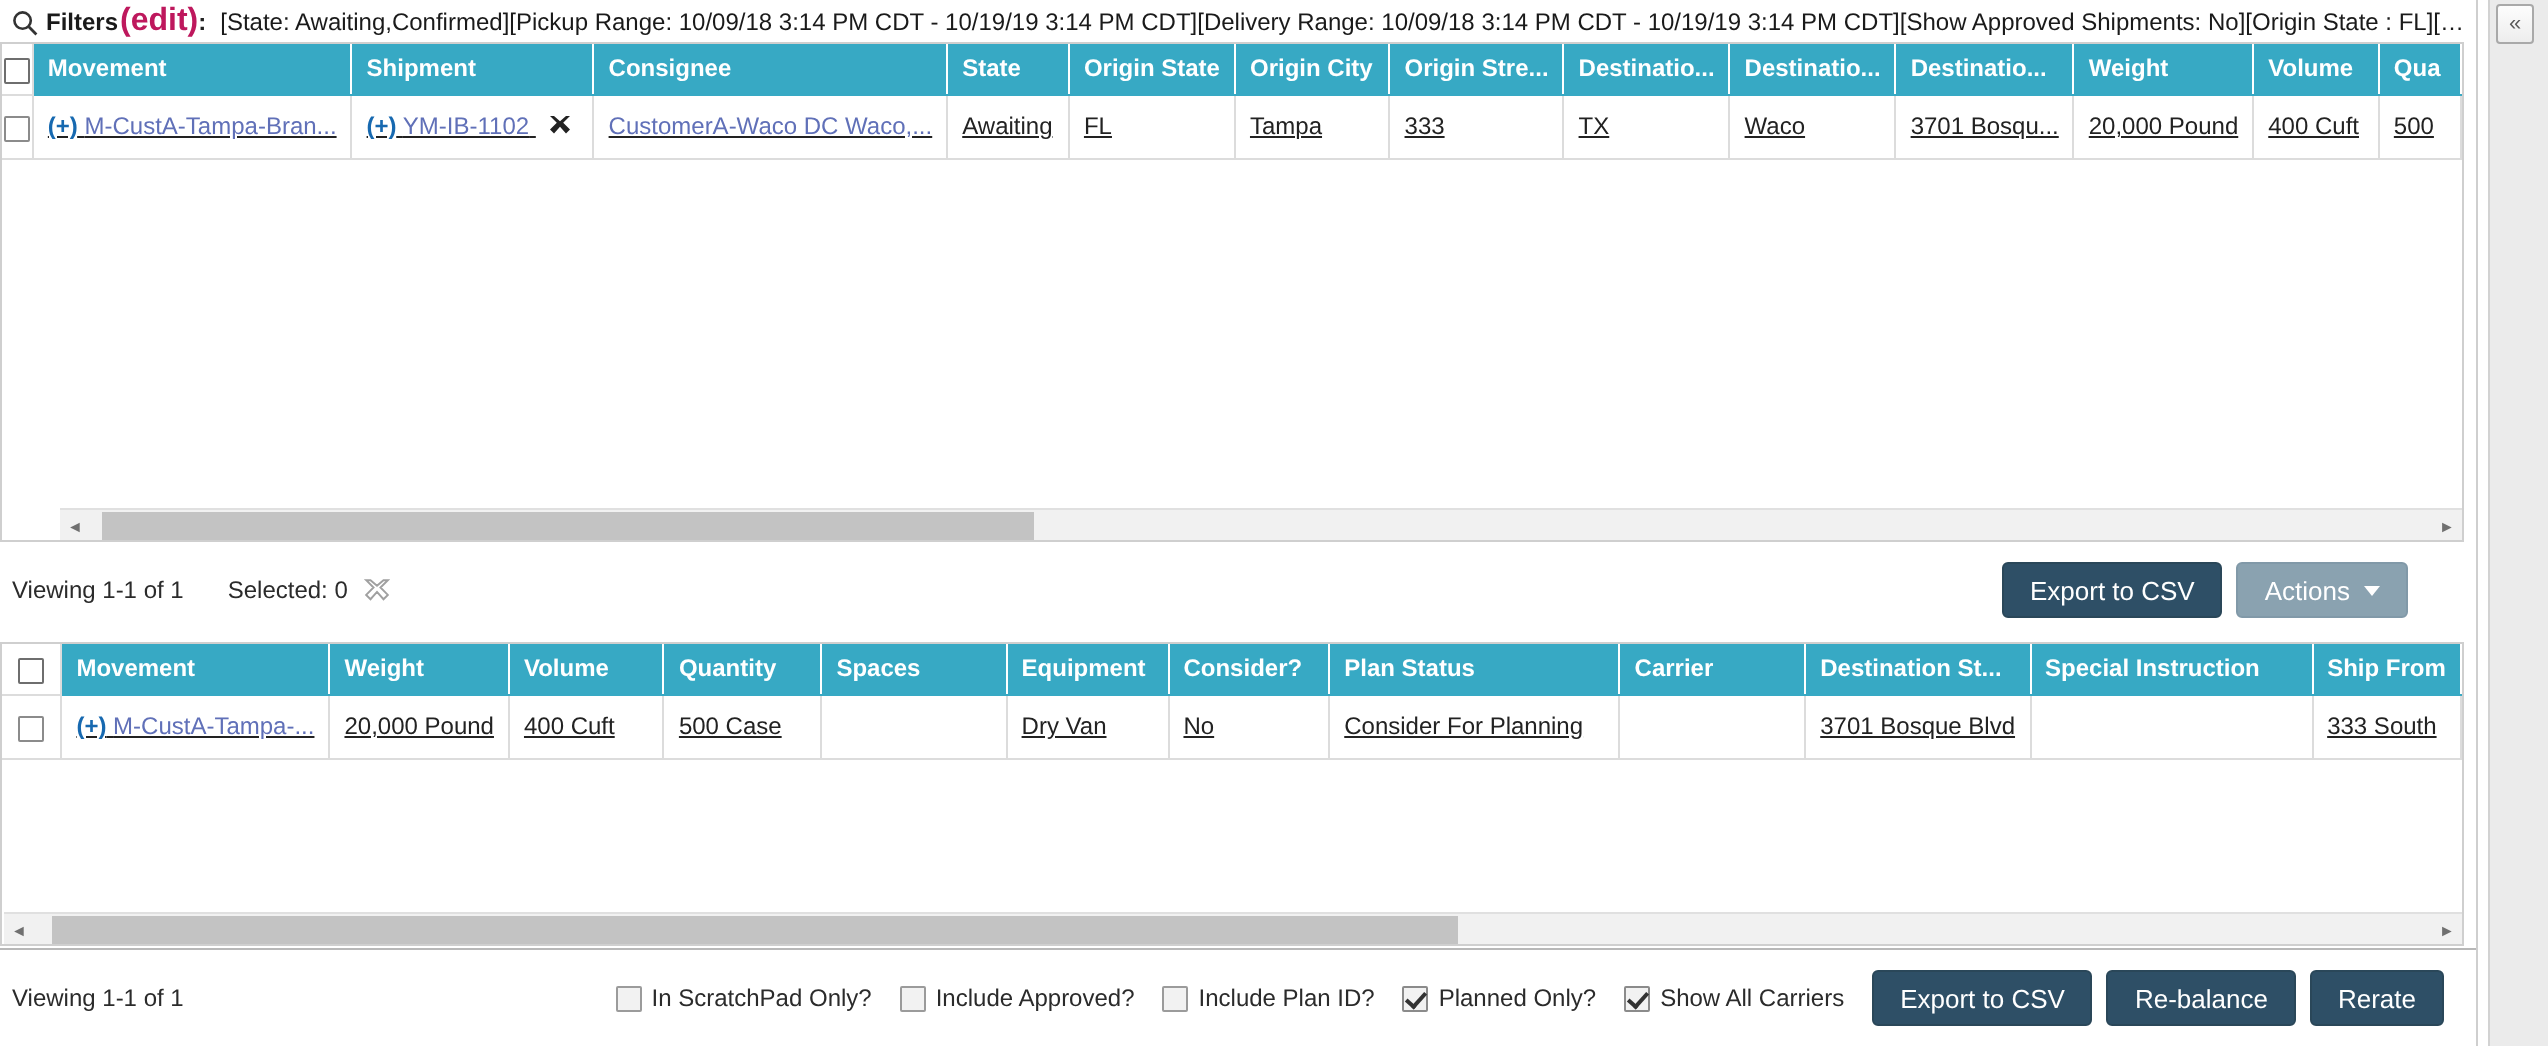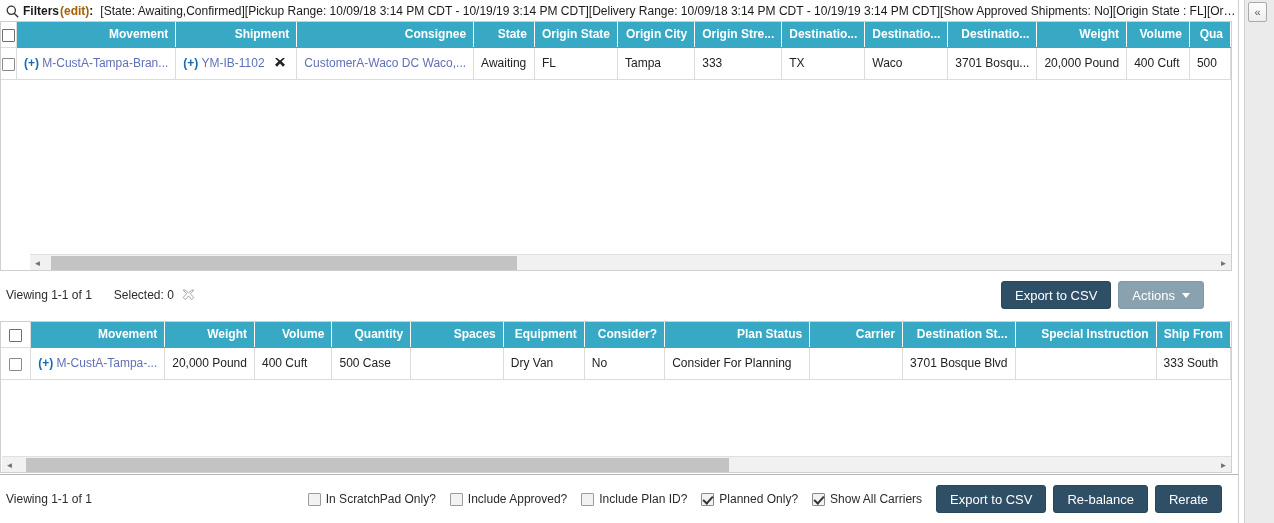--- a/index.html
+++ b/index.html
@@ -38,23 +38,23 @@
     position: relative;
     top: 1px;
   }
   .filters-label {
     font-weight: bold;
     font-size: 12px;
     color: #1a1a1a;
     margin-right: 1px;
   }
   .filters-edit {
-    color: #a16207;
+    color: #be185d;
     font-weight: bold;
-    font-size: 12px;
+    font-size: 16px;
     cursor: pointer;
   }
   .filters-colon { font-weight: bold; font-size: 12px; margin-right: 7px; }
   .filters-text {
     font-size: 12px;
     color: #1a1a1a;
     overflow: hidden;
     text-overflow: ellipsis;
     max-width: 1150px;
   }
@@ -111,21 +111,21 @@
   table.grid {
     border-collapse: collapse;
     table-layout: fixed;
     font-size: 12px;
   }
   table.grid th {
     background: #37a9c4;
     color: #ffffff;
     font-weight: bold;
     font-size: 12px;
-    text-align: right;
+    text-align: left;
     padding: 5px 7px 6px 7px;
     height: 23px;
     border-right: 1px solid #ffffff;
     border-bottom: 1px solid #37a9c4;
     white-space: nowrap;
     overflow: hidden;
     text-overflow: clip;
     vertical-align: middle;
   }
   table.grid th.cb-col,
@@ -141,20 +141,21 @@
     background: #ffffff;
     color: #222222;
     padding: 4px 7px 5px 7px;
     height: 32px;
     border-right: 1px solid #dcdcdc;
     border-bottom: 1px solid #dcdcdc;
     white-space: nowrap;
     overflow: hidden;
     text-overflow: clip;
     vertical-align: middle;
+    text-decoration: underline;
   }
   td.link-cell { color: #4a66b7; }
   td.link-cell .plus { color: #1769b0; font-weight: bold; }
   td.link-cell .lnk { color: #6070b8; cursor: pointer; }
 
   .hdr-cb, .row-cb {
     display: inline-block;
     width: 13px; height: 13px;
     border: 1px solid #8b8b8b;
     background: #ffffff;

